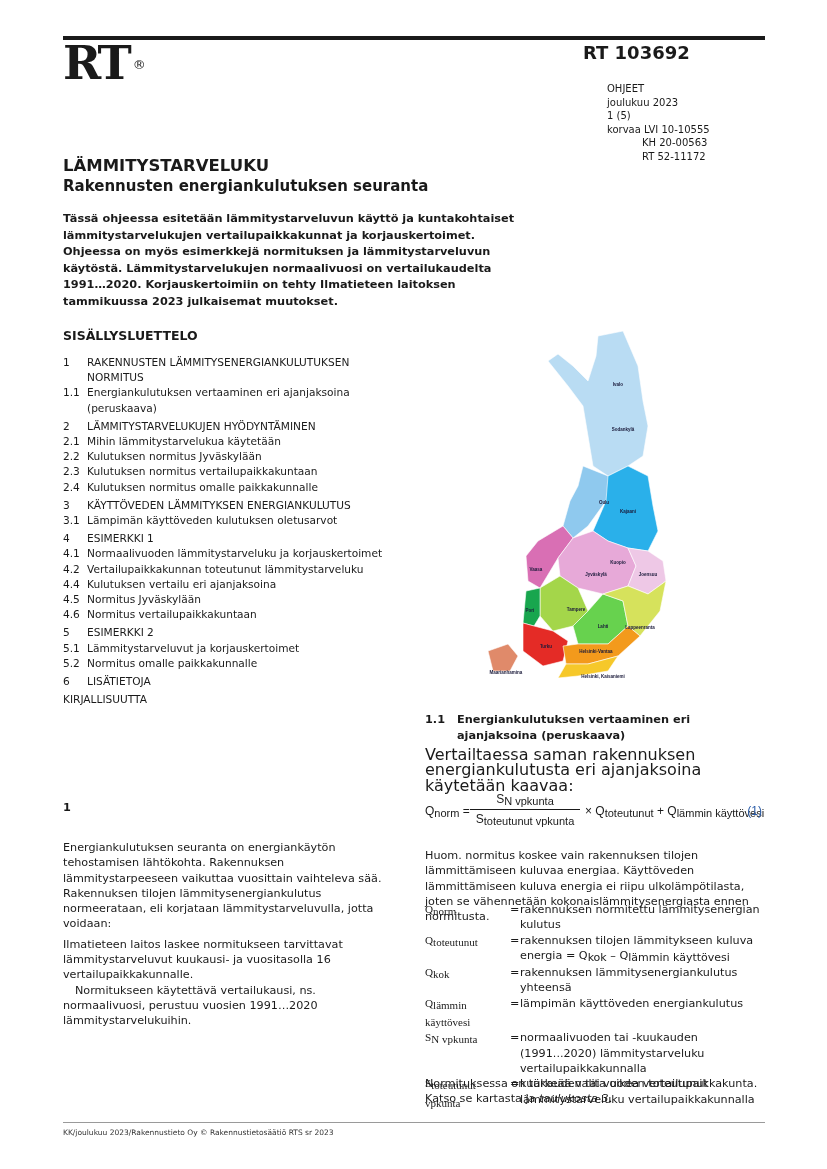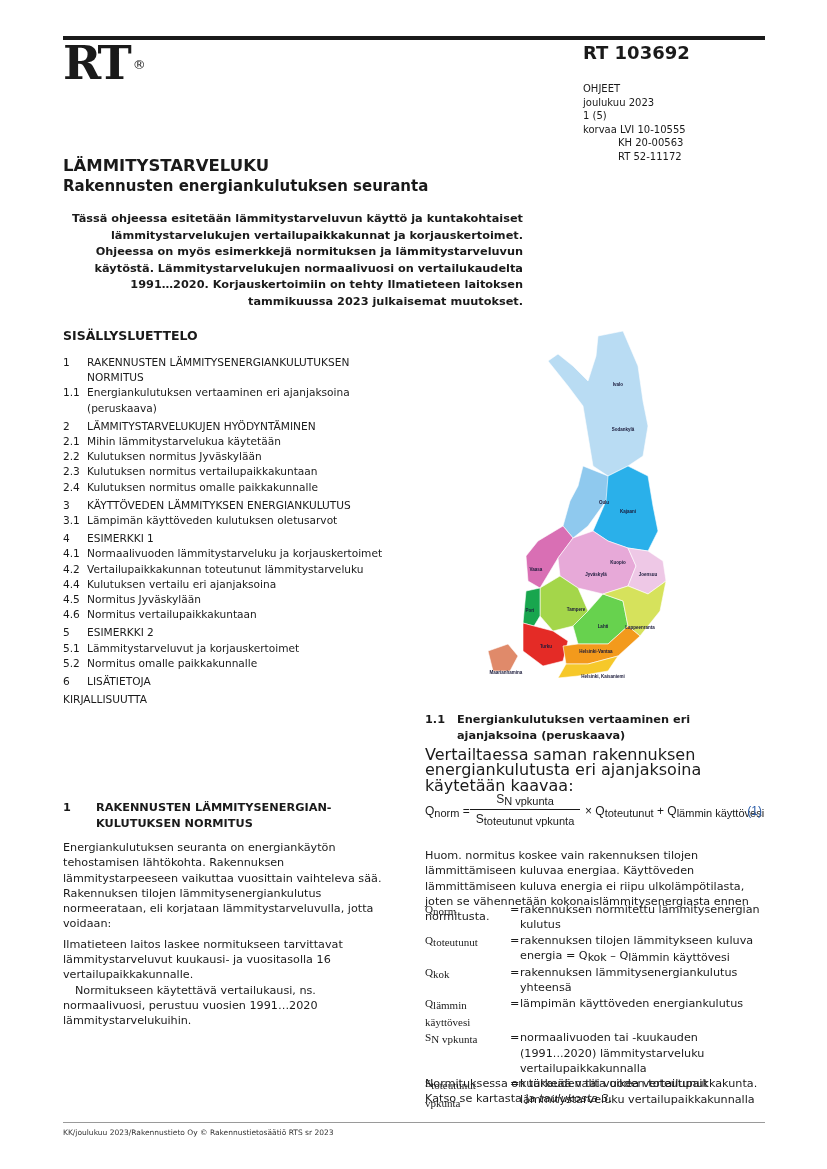--- a/index.html
+++ b/index.html
@@ -6,24 +6,24 @@
   body { width:827px; height:1169px; position:relative; overflow:hidden;
          font-family:"DejaVu Sans", sans-serif; color:#1a1a1a; }
   .abs { position:absolute; }
   .topbar { left:63px; top:36px; width:702px; height:4px; background:#1a1a1a; }
   .logo { left:63px; top:40px; font-family:"DejaVu Serif", serif; font-weight:bold;
           font-size:46px; letter-spacing:-3px; line-height:46px; color:#1a1a1a; }
   .logo sup { font-family:"DejaVu Sans", sans-serif; font-size:13px; font-weight:normal;
               letter-spacing:0; vertical-align:top; position:relative; top:2px; left:4px; }
   .docnum { left:583px; top:42px; font-size:18px; font-weight:bold; }
   .meta { left:583px; top:82px; font-size:10px; line-height:13.5px; }
-  .meta div { white-space:pre; }
+  .meta div { white-space:pre;margin-left:24px; }
   .title { left:63px; top:156px; font-size:16.5px; font-weight:bold; }
   .subtitle { left:63px; top:177px; font-size:15px; font-weight:bold; }
-  .lead { left:63px; top:211px; width:460px; font-size:11.3px; font-weight:bold; line-height:16.5px;text-align:right; }
+  .lead { left:63px; top:211px; width:460px; font-size:11.3px; font-weight:bold; line-height:16.5px; }
   .toch { left:63px; top:328px; font-size:12.5px; font-weight:bold; }
   .toc { left:63px; top:355px; width:320px; font-size:10.6px; line-height:15.2px; }
   .toc .row { display:flex; }
   .toc .num { width:24px; flex:none; }
   .toc .gap { margin-top:3px; }
   .sec1h { left:63px; top:800px; width:320px; font-size:11.3px; font-weight:bold; line-height:15.5px; display:flex; }
   .sec1h .num { width:33px; flex:none; }
   .body1 { left:63px; top:840px; width:325px; font-size:11.2px; line-height:15.3px; }
   .body1 p { margin:0; }
   .body1 ul { margin:0; padding:0; list-style:none; }
@@ -149,21 +149,20 @@
       <span class="num">6</span>
       <span>LISÄTIETOJA</span>
     </div>
     <div class="row gap">
       <span>KIRJALLISUUTTA</span>
     </div>
   </div>
 
 <div class="abs sec1h">
   <span class="num">1</span>
-  <span>RAKENNUSTEN LÄMMITYSENERGIAN-KULUTUKSEN NORMITUS</span>
 </div>
 <div class="abs body1">
   <p>Energiankulutuksen seuranta on energiankäytön tehostamisen lähtökohta. Rakennuksen lämmitystarpeeseen vaikuttaa vuosittain vaihteleva sää. Rakennuksen tilojen lämmitysenergiankulutus normeerataan, eli korjataan lämmitystarveluvulla, jotta voidaan:</p>
   <p class="sp">Ilmatieteen laitos laskee normitukseen tarvittavat lämmitystarveluvut kuukausi- ja vuositasolla 16 vertailupaikkakunnalle.</p>
   <p class="indent">Normitukseen käytettävä vertailukausi, ns. normaalivuosi, perustuu vuosien 1991…2020 lämmitystarvelukuihin.</p>
 </div>
 
 <svg class="abs map" viewBox="0 0 200 370">
   <g id="map-regions">
       <path d="M120,10 L145,5 L160,40 L165,75 L170,100 L165,130 L150,140 L130,150 L115,140 L110,110 L105,80 L90,60 L70,35 L80,28 L95,40 L110,55 L118,30 Z" fill="#b9dcf3" stroke="#ffffff" stroke-width="0.6"></path>

